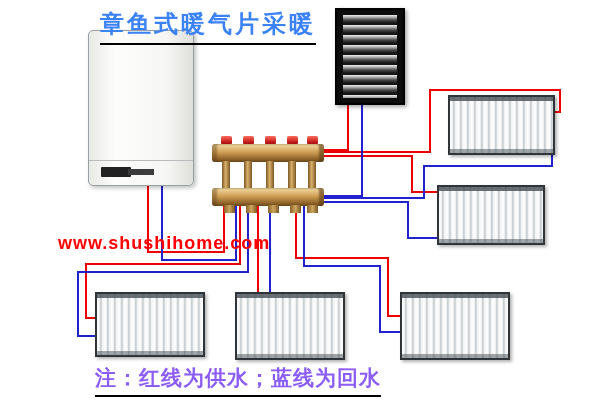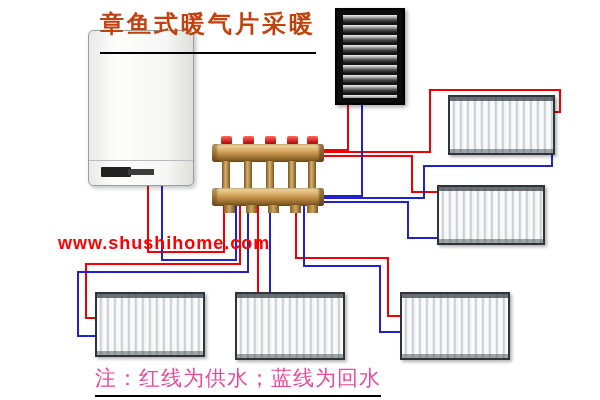--- a/index.html
+++ b/index.html
@@ -10,25 +10,25 @@
   
   .pipes { position:absolute; inset:0; z-index:1; }
   .pipe { fill:none; stroke-width:2; }
   .pipe.supply { stroke:var(--supply-line,#ee0000); }
   .pipe.return { stroke:var(--return-line,#2222cc); }
 
   .comp { position:absolute; z-index:2; }
 
   
   .title { position:absolute; z-index:3; left:100px; top:8px; font-size:24px; font-weight:bold;
-           letter-spacing:3px; color:#c2410c; border-bottom:2px solid #000; padding-bottom:12px; }
+           letter-spacing:3px; color:#3b82f6; border-bottom:2px solid #000; padding-bottom:3px; }
   .watermark { position:absolute; z-index:3; left:58px; top:233px; font-size:18px; font-weight:bold;
            color:var(--watermark-red,#ff0000); letter-spacing:1px; }
-  .note { position:absolute; z-index:3; left:95px; top:364px; font-size:21px; font-weight:normal;
-           color:#ec4899; border-bottom:2px solid #000; padding-bottom:3px; letter-spacing:1px; }
+  .note { position:absolute; z-index:3; left:95px; top:364px; font-size:21px; font-weight:bold;
+           color:#8b5cf6; border-bottom:2px solid #000; padding-bottom:3px; letter-spacing:1px; }
 
   
   .boiler { left:88px; top:30px; width:106px; height:156px; border:1px solid #98a0a4; border-radius:5px;
             background:linear-gradient(90deg,#e9e9e6,#fdfdfc 25%,#f6f6f4 75%,#dededa);
             box-shadow:2px 2px 4px rgba(0,0,0,.25); }
   .boiler .seam { position:absolute; left:0; right:0; bottom:24px; border-top:1px solid #b8bcbe; }
   .boiler .display { position:absolute; left:12px; bottom:8px; width:30px; height:10px; background:#222; border-radius:1px; }
   .boiler .logo { position:absolute; left:50%; transform:translateX(-50%); bottom:10px; width:26px; height:6px; background:#3c3c3c; }
 
   

